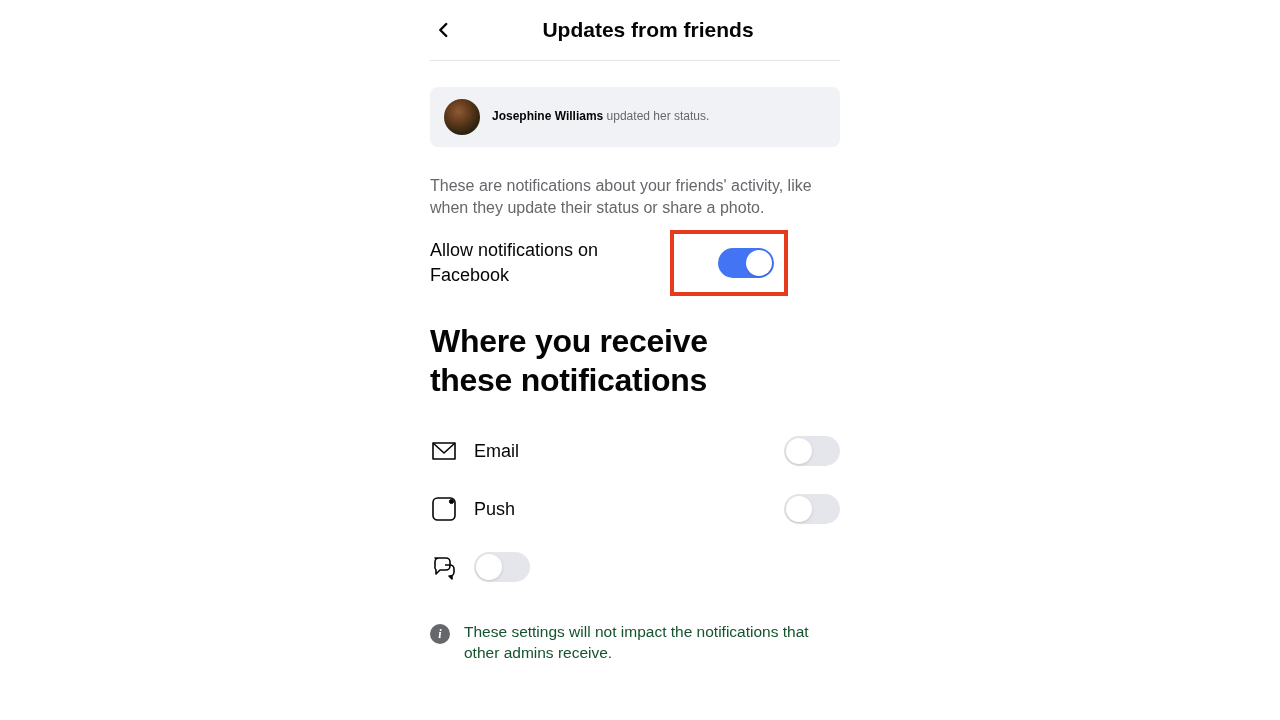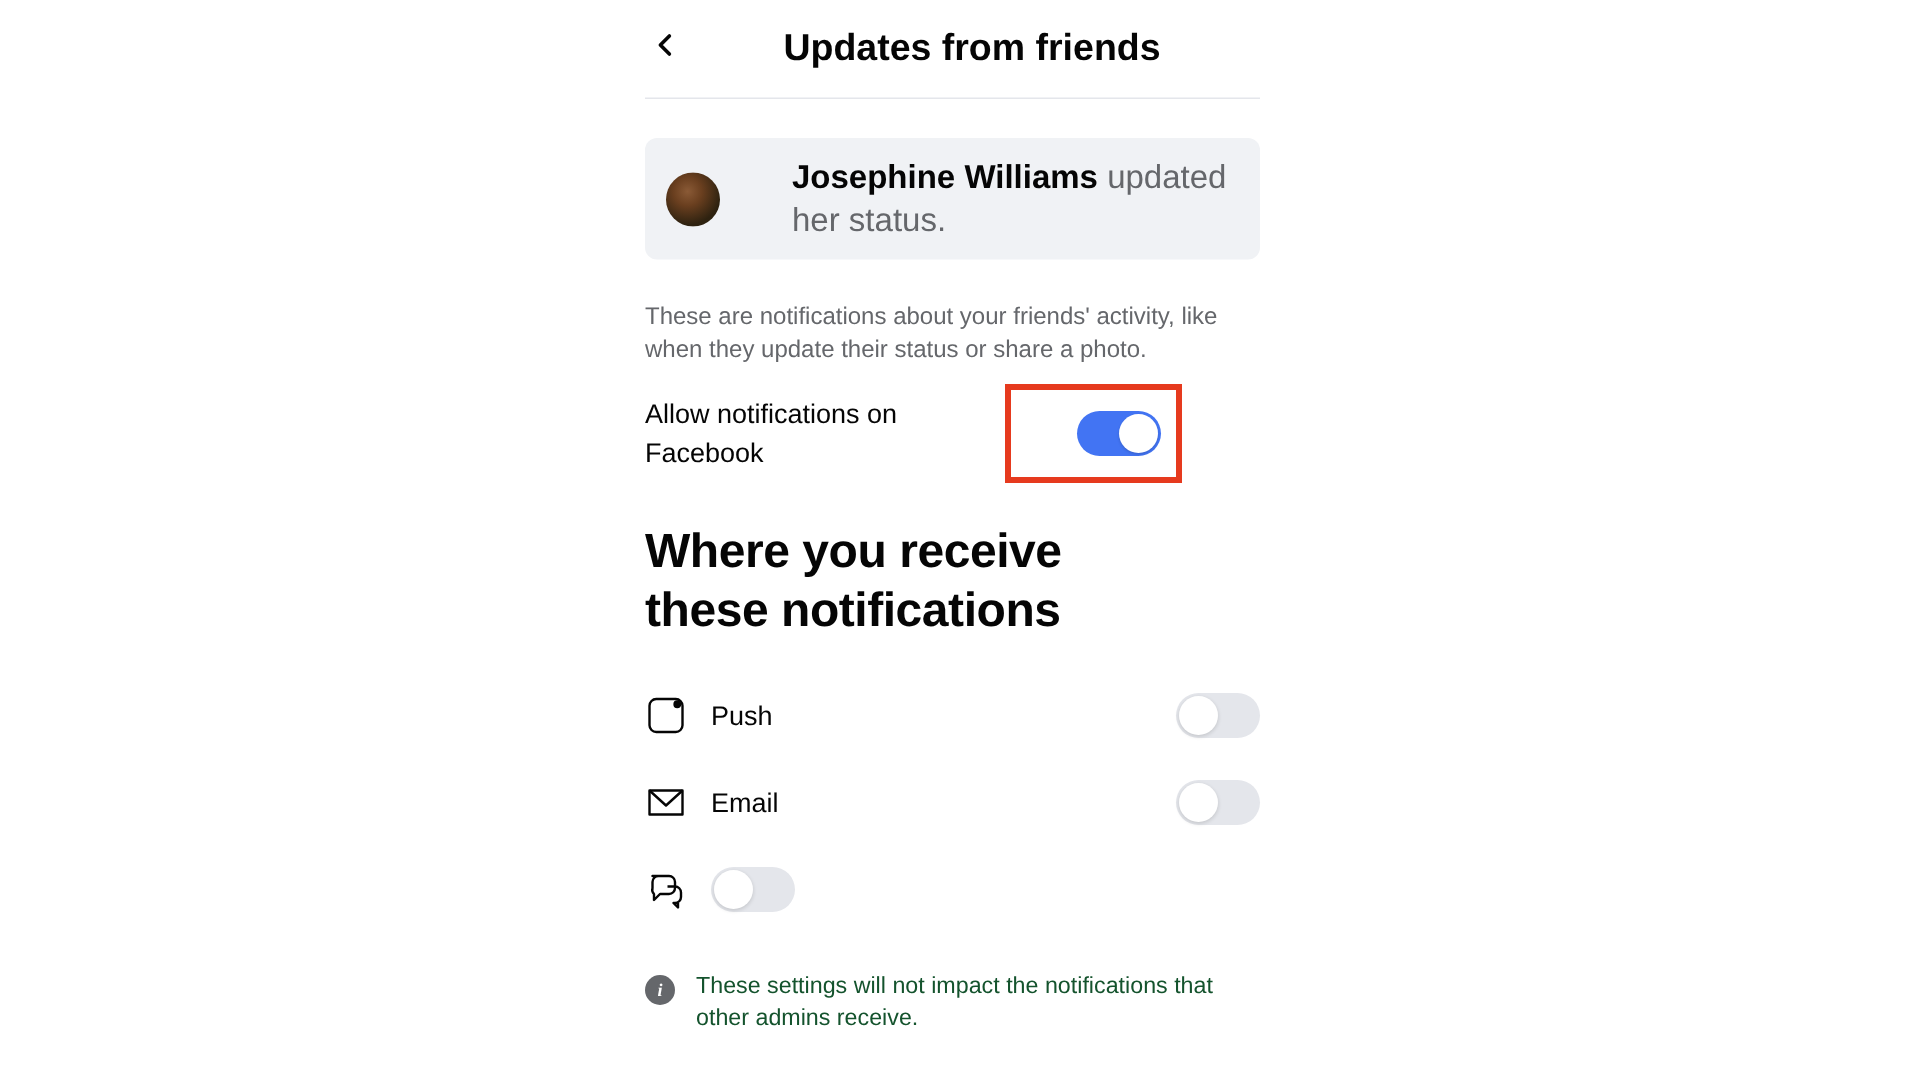--- a/index.html
+++ b/index.html
@@ -30,21 +30,21 @@
       top: 0;
       width: 24px;
       height: 24px;
       cursor: pointer;
       display: flex;
       align-items: center;
       justify-content: center;
     }
     .back-btn svg { width: 18px; height: 18px; }
     .page-title {
-      font-size: 25px;
+      font-size: 21px;
       font-weight: 700;
       color: #050505;
       margin-left: 26px;
     }
     .example-card {
       margin-top: 26px;
       background: #f0f2f5;
       border-radius: 8px;
       padding: 12px 14px;
       display: flex;
@@ -53,24 +53,23 @@
     }
     .avatar {
       width: 36px;
       height: 36px;
       border-radius: 50%;
       flex: 0 0 36px;
       background: radial-gradient(circle at 40% 35%, #8a5a36 0%, #6a3f1f 30%, #2e2210 70%);
       background-color: #5a3d20;
     }
     .example-text {
-      font-size: 22px;
+      font-size: 12px;
       line-height: 1.3;
       color: #65676b;
-      margin-left: 36px;
     }
     .example-text .name {
       font-weight: 600;
       color: #050505;
     }
     .description {
       margin-top: 28px;
       font-size: 16px;
       line-height: 1.35;
       color: #65676b;
@@ -205,38 +204,38 @@
     </div>
   </div>
 
   <h2 class="section-heading">Where you receive these notifications</h2>
 
   <div class="channel-list">
 
     <div class="channel-row">
       <div class="channel-icon">
         <svg viewBox="0 0 26 26" fill="none">
+          <rect x="2" y="5" width="22" height="16" stroke="#050505" stroke-width="1.6" stroke-linejoin="round"></rect>
+          <path d="M2 5 L13 15 L24 5" stroke="#050505" stroke-width="1.6" stroke-linejoin="round"></path>
+        </svg>
+      </div>
+      <div class="channel-label">Email</div>
+      <div class="toggle off">
+        <div class="knob"></div>
+      </div>
+    </div>
+
+    <div class="channel-row">
+      <div class="channel-icon">
+        <svg viewBox="0 0 26 26" fill="none">
           <rect x="2" y="2" width="22" height="22" rx="4.5" stroke="#050505" stroke-width="1.6"></rect>
           <circle cx="20.5" cy="5.5" r="2.1" fill="#050505"></circle>
         </svg>
       </div>
       <div class="channel-label">Push</div>
-      <div class="toggle off">
-        <div class="knob"></div>
-      </div>
-    </div>
-
-    <div class="channel-row">
-      <div class="channel-icon">
-        <svg viewBox="0 0 26 26" fill="none">
-          <rect x="2" y="5" width="22" height="16" stroke="#050505" stroke-width="1.6" stroke-linejoin="round"></rect>
-          <path d="M2 5 L13 15 L24 5" stroke="#050505" stroke-width="1.6" stroke-linejoin="round"></path>
-        </svg>
-      </div>
-      <div class="channel-label">Email</div>
       <div class="toggle off">
         <div class="knob"></div>
       </div>
     </div>
 
     <div class="channel-row">
       <div class="channel-icon">
         <svg viewBox="0 0 26 26" fill="none">
           <path d="M4 4 h11 a4 4 0 0 1 4 4 v4 a4 4 0 0 1 -4 4 h-6 l-4 4 v-4 a4 4 0 0 1 -1 -4 v-4 a4 4 0 0 1 4 -4 z" stroke="#050505" stroke-width="1.6" fill="none" stroke-linejoin="round"></path>
           <path d="M14 11 h5 a4 4 0 0 1 4 4 v3 a4 4 0 0 1 -4 4 h-1 l3 3 v-3" stroke="#050505" stroke-width="1.6" fill="none" stroke-linejoin="round"></path>

